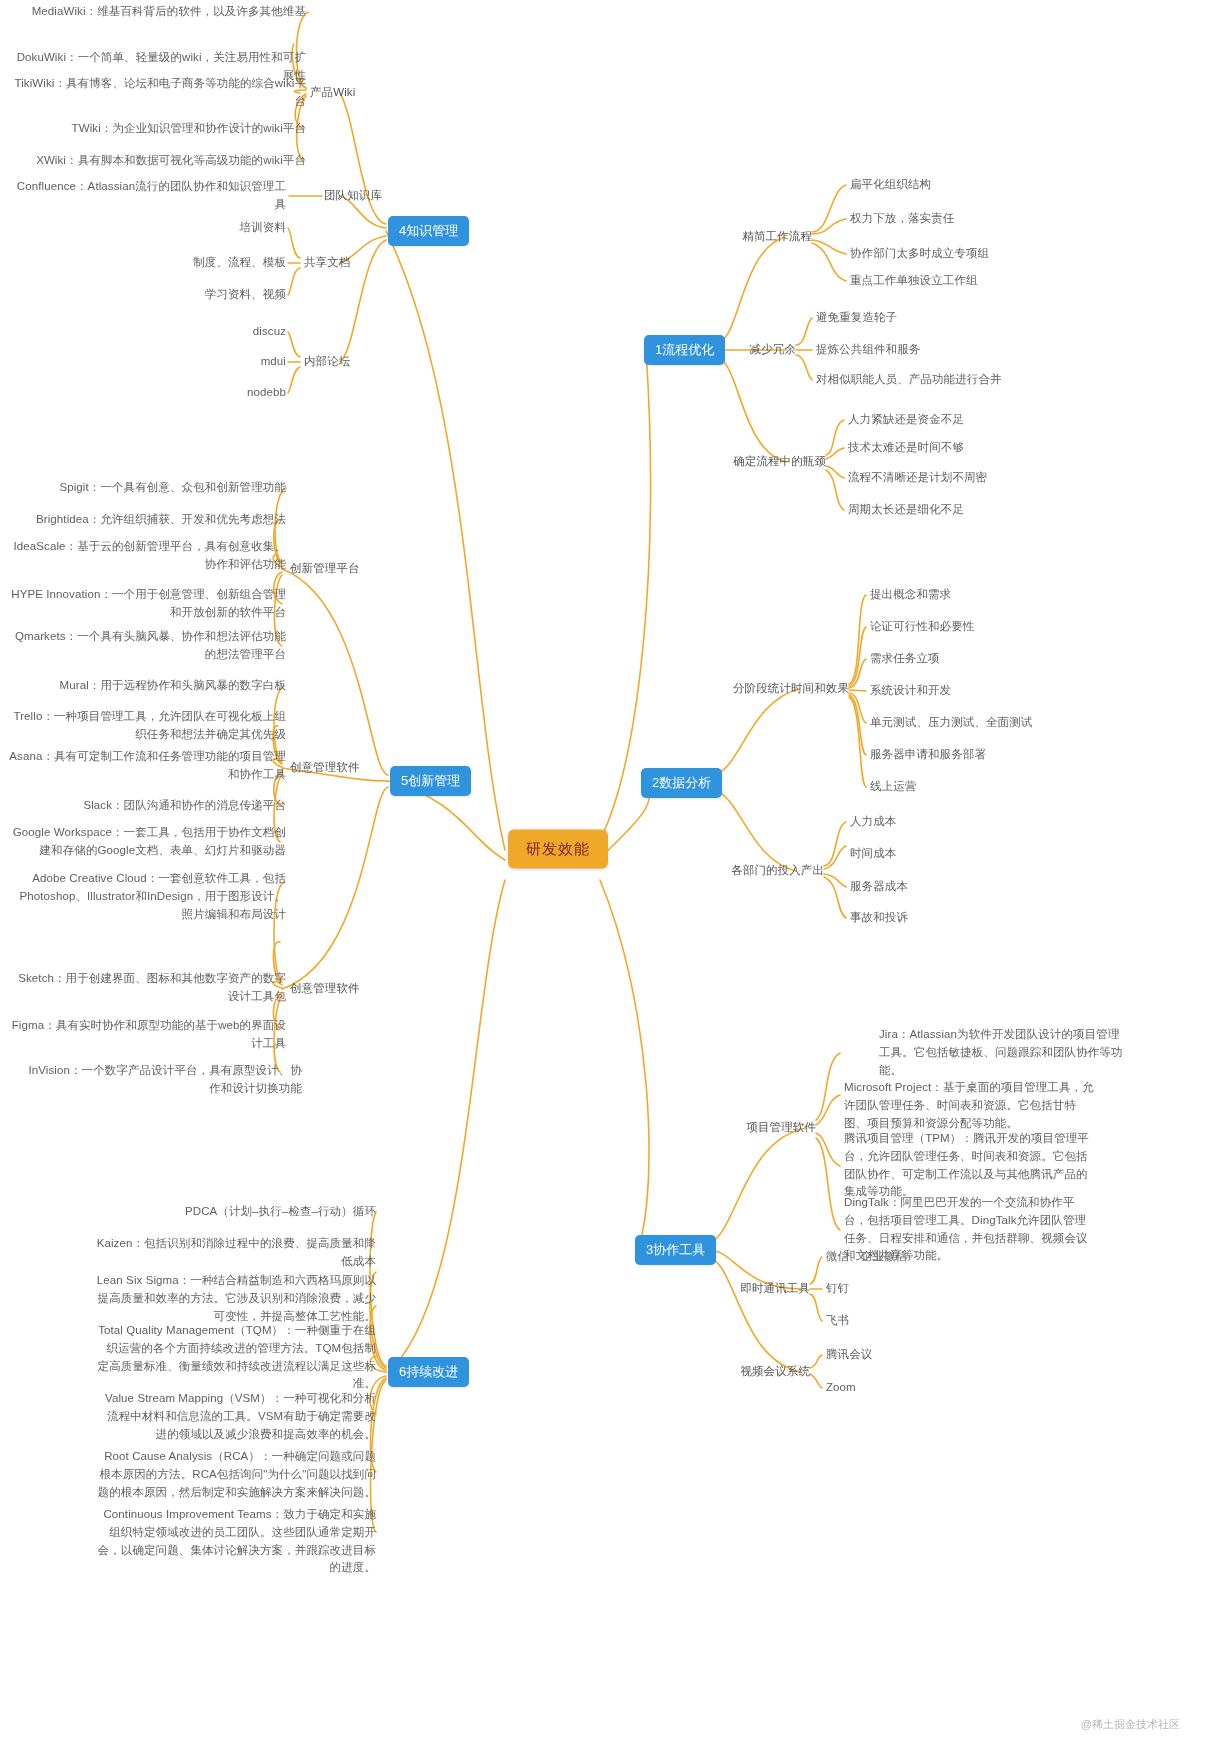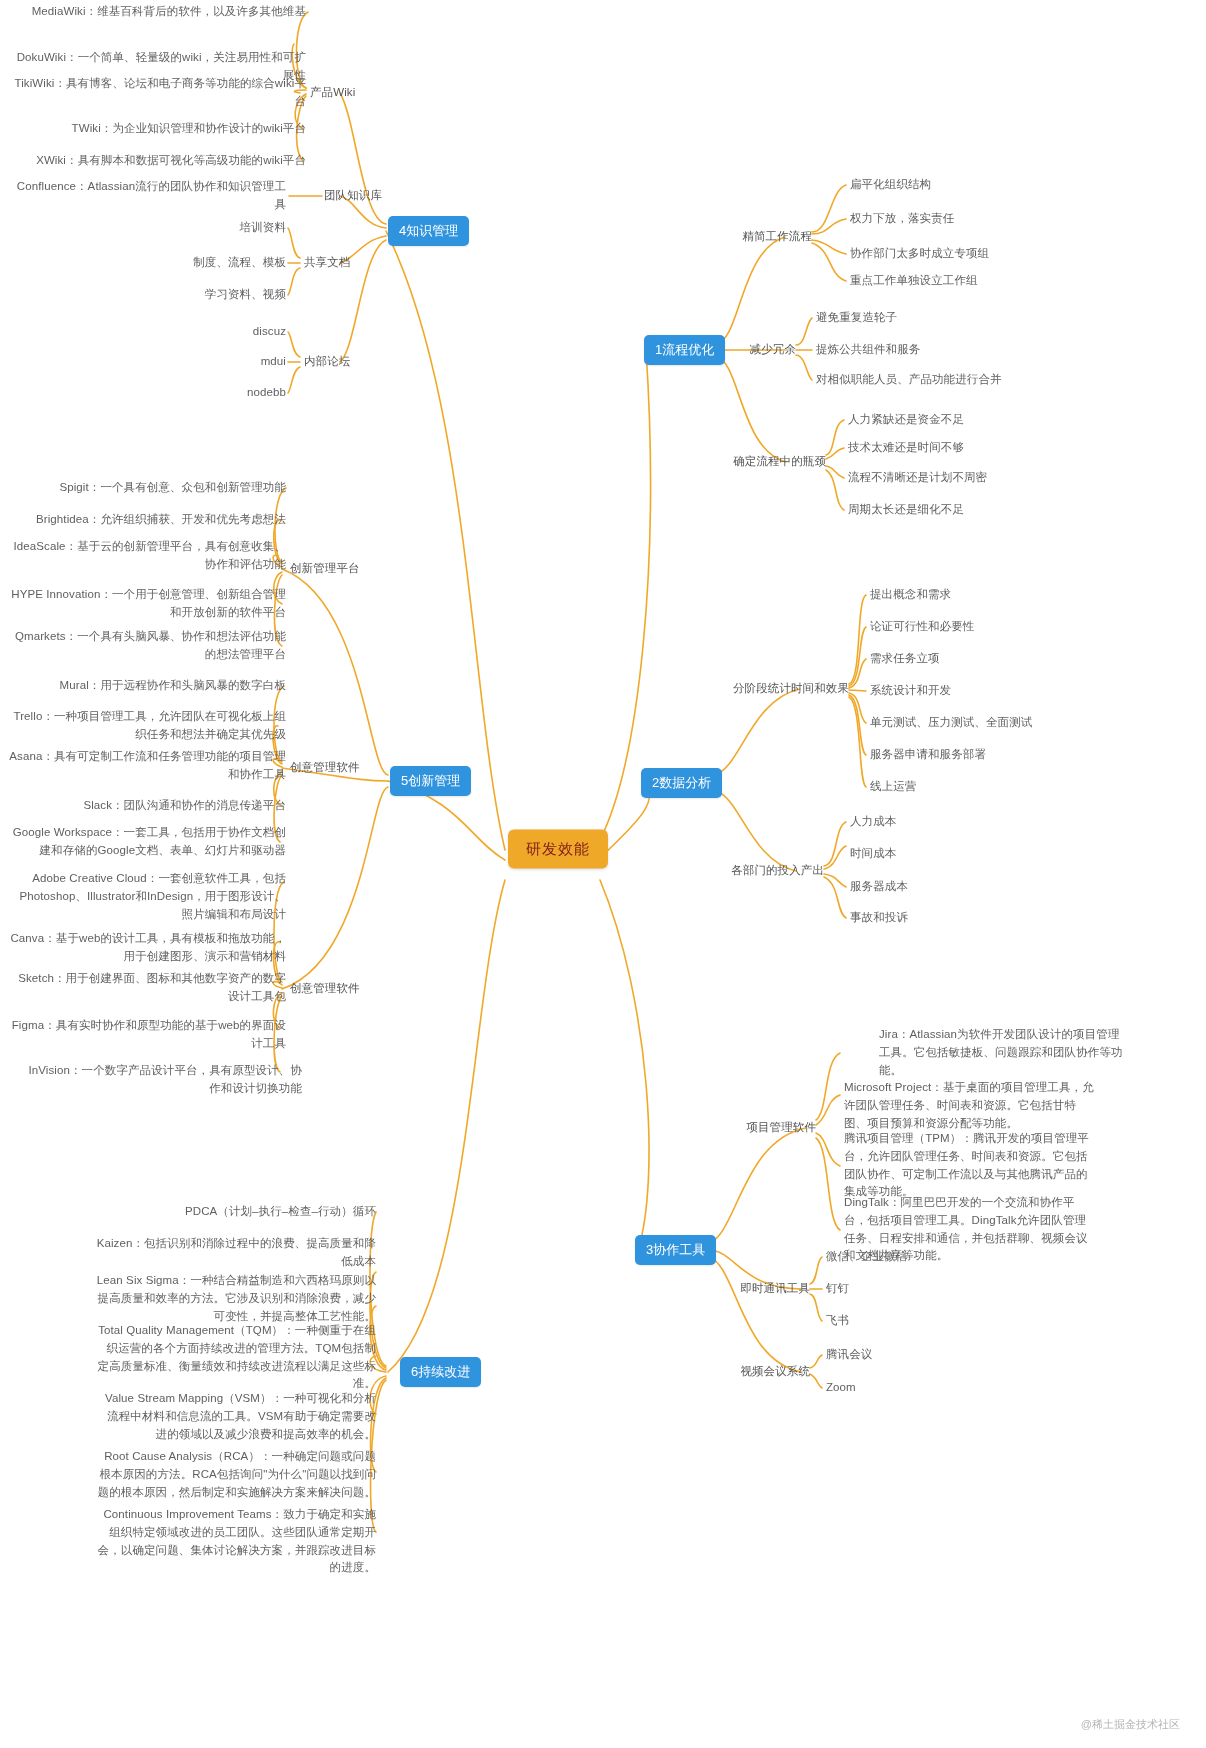--- a/index.html
+++ b/index.html
@@ -225,26 +225,25 @@
 
   <div class="node n-l lvl2" style="left:290px;top:768px;width:140px;transform:translateY(-50%);">创意管理软件</div>
   <div class="node n-r lvl3" style="left:8px;top:686px;width:278px;transform:translateY(-50%);">Mural：用于远程协作和头脑风暴的数字白板</div>
   <div class="node n-r lvl3" style="left:8px;top:726px;width:278px;transform:translateY(-50%);">Trello：一种项目管理工具，允许团队在可视化板上组织任务和想法并确定其优先级</div>
   <div class="node n-r lvl3" style="left:8px;top:766px;width:278px;transform:translateY(-50%);">Asana：具有可定制工作流和任务管理功能的项目管理和协作工具</div>
   <div class="node n-r lvl3" style="left:8px;top:806px;width:278px;transform:translateY(-50%);">Slack：团队沟通和协作的消息传递平台</div>
   <div class="node n-r lvl3" style="left:8px;top:842px;width:278px;transform:translateY(-50%);">Google Workspace：一套工具，包括用于协作文档创建和存储的Google文档、表单、幻灯片和驱动器</div>
 
   <div class="node n-l lvl2" style="left:290px;top:989px;width:140px;transform:translateY(-50%);">创意管理软件</div>
   <div class="node n-r lvl3" style="left:8px;top:897px;width:278px;transform:translateY(-50%);">Adobe Creative Cloud：一套创意软件工具，包括Photoshop、Illustrator和InDesign，用于图形设计、照片编辑和布局设计</div>
-  <div class="node n-r lvl3" style="left:8px;top:948px;width:278px;transform:translateY(-50%);">Canva：基于web的设计工具，具有模板和拖放功能，用于创建图形、演示和营销材料</div>
   <div class="node n-r lvl3" style="left:8px;top:988px;width:278px;transform:translateY(-50%);">Sketch：用于创建界面、图标和其他数字资产的数字设计工具包</div>
   <div class="node n-r lvl3" style="left:8px;top:1035px;width:278px;transform:translateY(-50%);">Figma：具有实时协作和原型功能的基于web的界面设计工具</div>
   <div class="node n-r lvl3" style="left:8px;top:1080px;width:278px;transform:translateY(-50%);margin-left:16px;">InVision：一个数字产品设计平台，具有原型设计、协作和设计切换功能</div>
 
-  <div class="cat" style="left:400px;top:1372px;transform:translateY(-50%);">6持续改进</div>
+  <div class="cat" style="left:388px;top:1372px;transform:translateY(-50%);">6持续改进</div>
 
   <div class="node n-r lvl3" style="left:96px;top:1212px;width:280px;transform:translateY(-50%);">PDCA（计划–执行–检查–行动）循环</div>
   <div class="node n-r lvl3" style="left:96px;top:1253px;width:280px;transform:translateY(-50%);">Kaizen：包括识别和消除过程中的浪费、提高质量和降低成本</div>
   <div class="node n-r lvl3" style="left:96px;top:1299px;width:280px;transform:translateY(-50%);">Lean Six Sigma：一种结合精益制造和六西格玛原则以提高质量和效率的方法。它涉及识别和消除浪费，减少可变性，并提高整体工艺性能。</div>
   <div class="node n-r lvl3" style="left:96px;top:1358px;width:280px;transform:translateY(-50%);">Total Quality Management（TQM）：一种侧重于在组织运营的各个方面持续改进的管理方法。TQM包括制定高质量标准、衡量绩效和持续改进流程以满足这些标准。</div>
   <div class="node n-r lvl3" style="left:96px;top:1417px;width:280px;transform:translateY(-50%);">Value Stream Mapping（VSM）：一种可视化和分析流程中材料和信息流的工具。VSM有助于确定需要改进的领域以及减少浪费和提高效率的机会。</div>
   <div class="node n-r lvl3" style="left:96px;top:1475px;width:280px;transform:translateY(-50%);">Root Cause Analysis（RCA）：一种确定问题或问题根本原因的方法。RCA包括询问"为什么"问题以找到问题的根本原因，然后制定和实施解决方案来解决问题。</div>
   <div class="node n-r lvl3" style="left:96px;top:1542px;width:280px;transform:translateY(-50%);">Continuous Improvement Teams：致力于确定和实施组织特定领域改进的员工团队。这些团队通常定期开会，以确定问题、集体讨论解决方案，并跟踪改进目标的进度。</div>
 
   <div class="wm">@稀土掘金技术社区</div>

